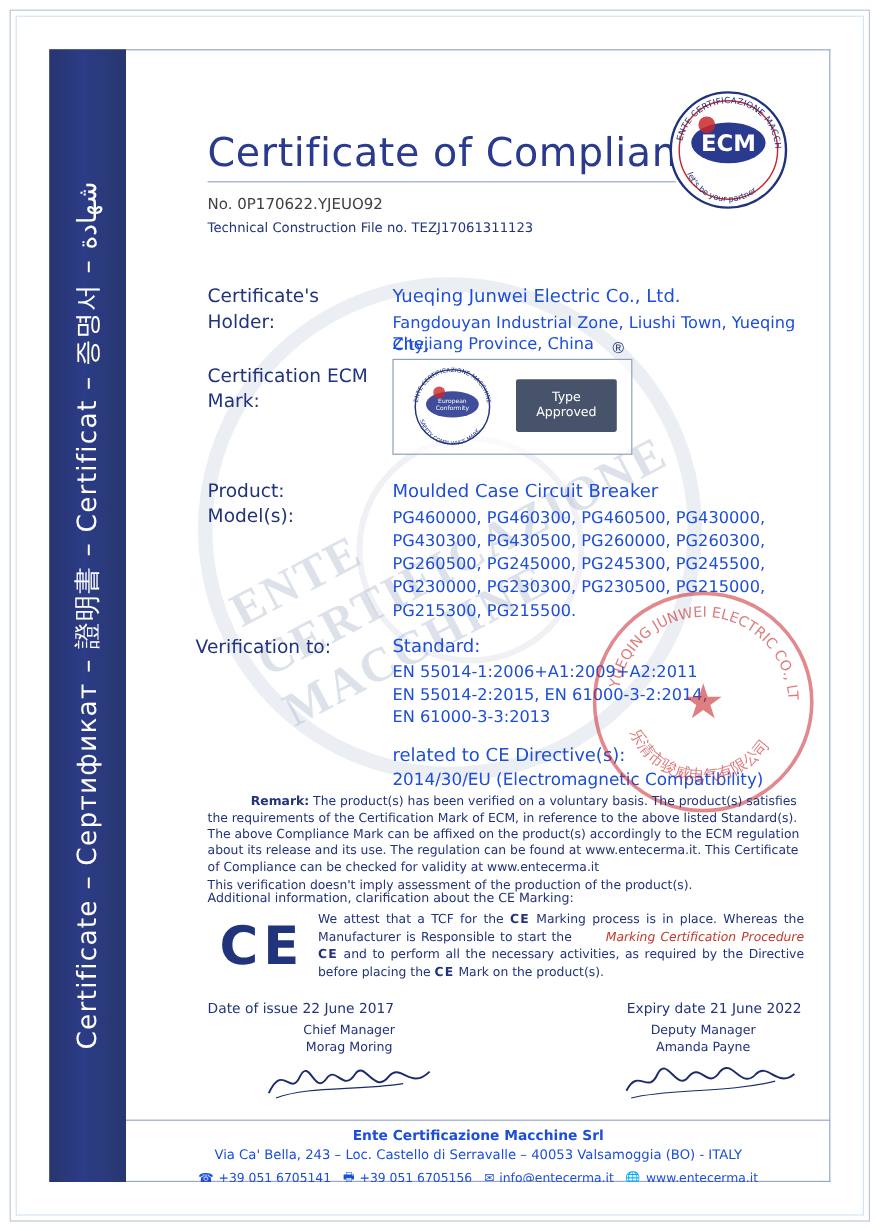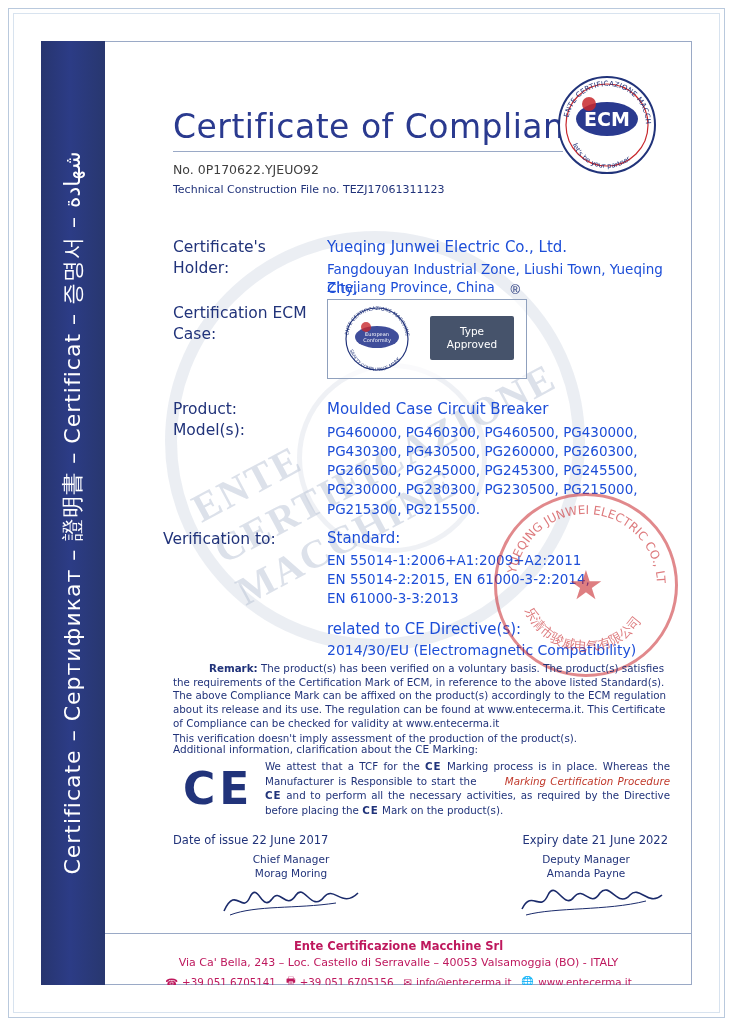--- a/index.html
+++ b/index.html
@@ -169,21 +169,21 @@
   }
   .sig-scribble{
     position:absolute;width:150px;height:42px;
   }
   
   .footer-rule{
     position:absolute;left:0;right:0;top:892px;height:1px;background:#9aa9c6;
   }
   .footer{
     position:absolute;left:0;right:0;top:898px;text-align:center;
-    color:#be185d;font-family:"DejaVu Sans", sans-serif;
+    color:#1d4ed8;font-family:"DejaVu Sans", sans-serif;
   }
   .footer .f1{font-size:11.5px;font-weight:bold;}
   .footer .f2{font-size:11px;margin-top:3px;}
   .footer .f3{font-size:10.3px;margin-top:4px;display:flex;justify-content:center;gap:10px;align-items:center;flex-wrap:wrap;}
   .footer .f3 span.item{display:inline-flex;align-items:center;gap:4px;}
   .gl{font-family:"DejaVu Sans", sans-serif;}
   
   .stamp{
     position:absolute;right:14px;top:452px;width:178px;height:178px;
     border-radius:50%;
@@ -243,21 +243,21 @@
     <div class="lbl" style="left:68px;top:196px;">
       <div>Certificate's</div>
       <div>Holder:</div>
     </div>
     <div class="val big" style="left:222px;top:196px;">Yueqing Junwei Electric Co., Ltd.</div>
     <div class="val" style="left:222px;top:219px;">Fangdouyan Industrial Zone, Liushi Town, Yueqing City,</div>
     <div class="val" style="left:222px;top:237px;">Zhejiang Province, China</div>
 
     <div class="lbl" style="left:68px;top:262px;">
       <div>Certification ECM</div>
-      <div>Case:</div>
+      <div>Mark:</div>
     </div>
     <div class="mark-box">
       <div class="reg-mark">®</div>
       <div style="position:absolute;left:8px;top:5px;">
         <svg width="82" height="68" viewBox="0 0 82 68">
           <circle cx="41" cy="34" r="31" fill="#ffffff" stroke="#21337a" stroke-width="1.2"></circle>
           <path id="mTop" d="M 12 34 A 29 29 0 0 1 70 34" fill="none"></path>
           <text font-size="5" fill="#21337a" font-family="DejaVu Sans, sans-serif">
             <textPath href="#mTop" startOffset="4%">ENTE CERTIFICAZIONE MACCHINE</textPath>
           </text>

